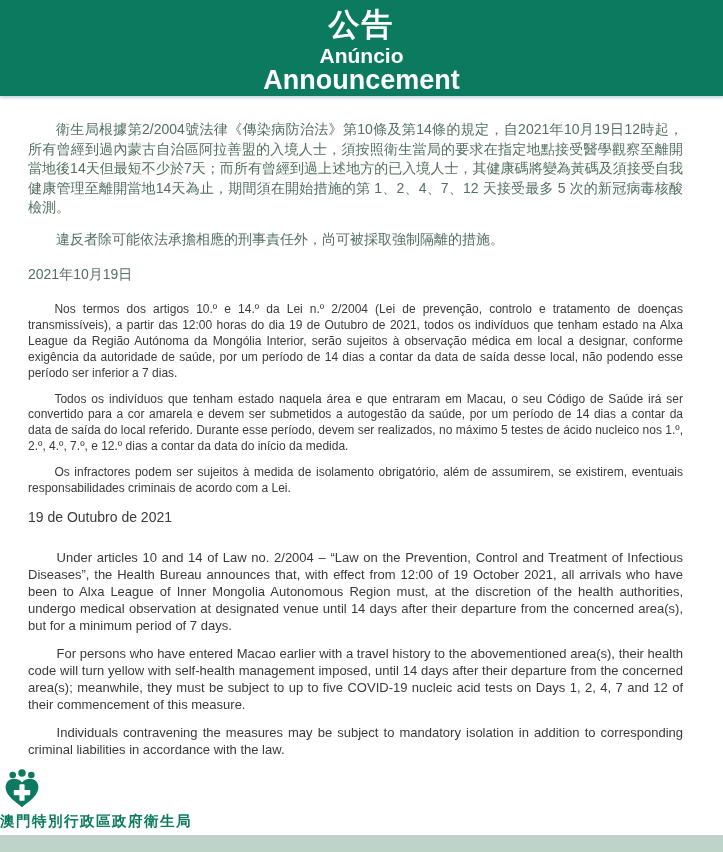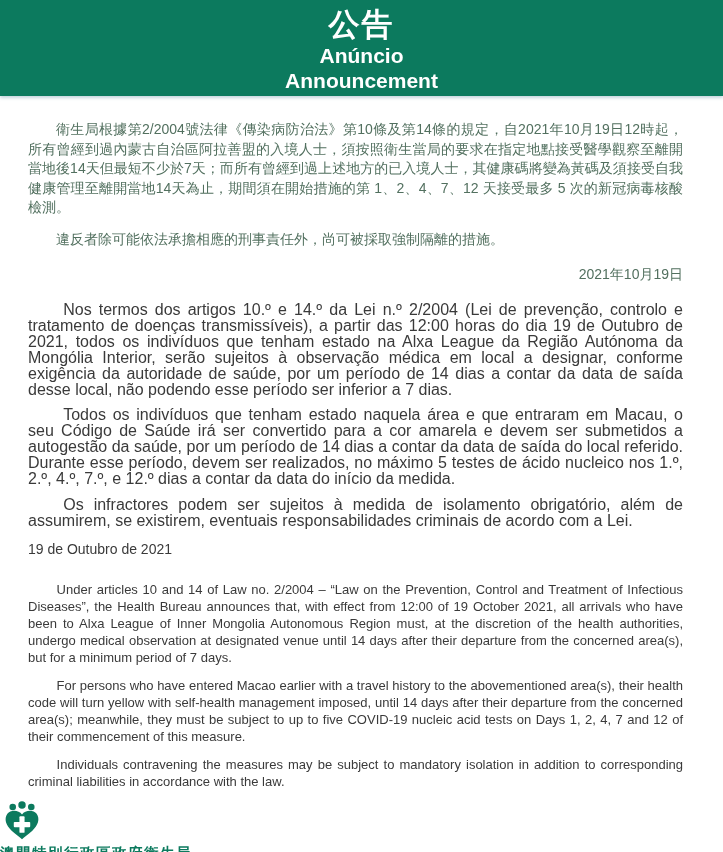--- a/index.html
+++ b/index.html
@@ -29,21 +29,21 @@
     font-weight: bold;
     line-height: 36px;
     letter-spacing: 2px;
   }
   .header .title-pt {
     font-size: 21px;
     font-weight: bold;
     line-height: 25px;
   }
   .header .title-en {
-    font-size: 21px;
+    font-size: 27px;
     font-weight: bold;
     line-height: 25px;
   }
   
   .main {
     flex: 1 1 auto;
     padding: 24px 40px 0 28px;
   }
   p.zh {
     color: var(--zh-text, #52705f);
@@ -51,25 +51,24 @@
     line-height: 19.5px;
     text-align: justify;
     text-indent: 2em;
     margin-bottom: 12px;
   }
   .date-zh {
     color: var(--zh-text, #52705f);
     font-size: 14px;
     line-height: 19px;
     margin: 16px 0 18px 0;
-    text-align: right;
   }
   p.pt {
     color: var(--body-text, #3a3a3a);
-    font-size: 16px;
+    font-size: 12px;
     line-height: 15.9px;
     text-align: justify;
     text-indent: 2.2em;
     margin-bottom: 10px;
   }
   .date-pt {
     color: var(--body-text, #3a3a3a);
     font-size: 14px;
     line-height: 16px;
     margin: 12px 0 24px 0;

